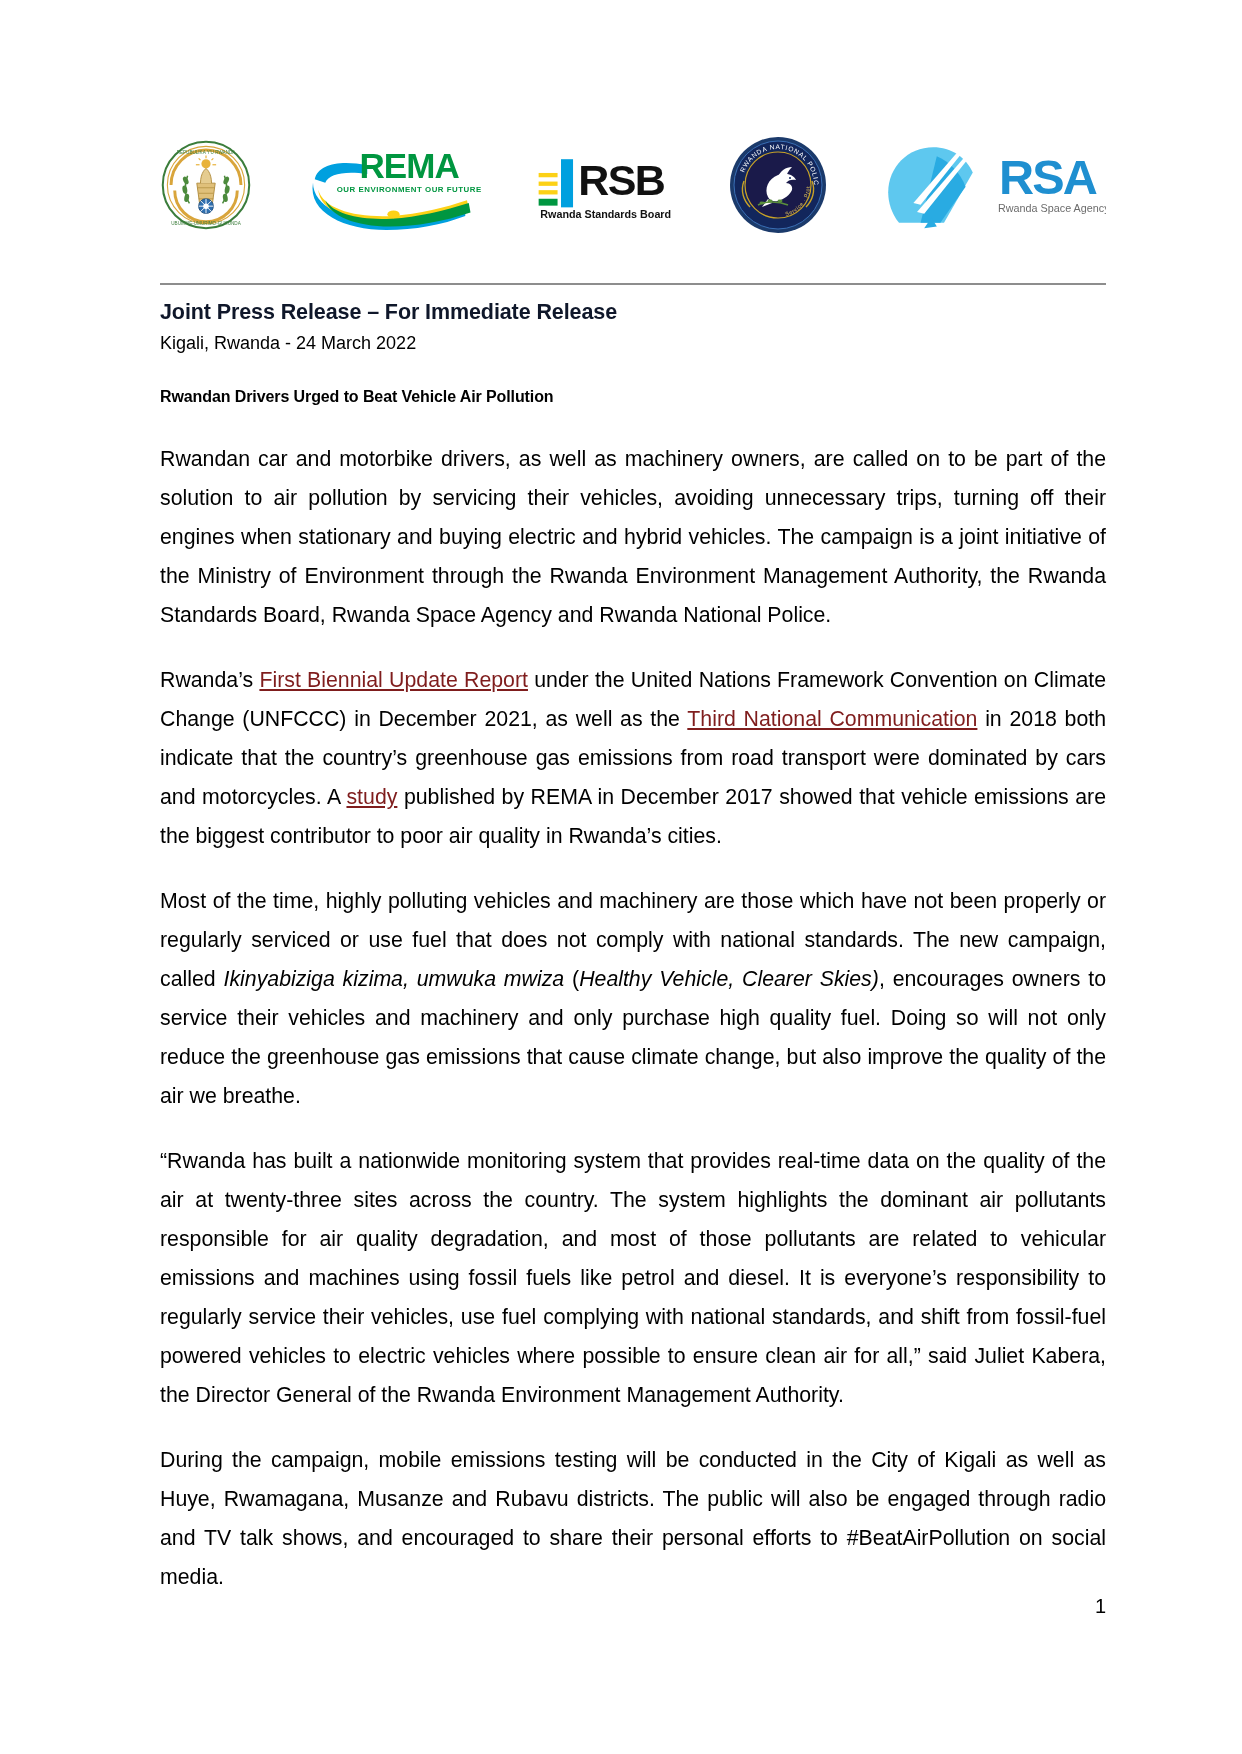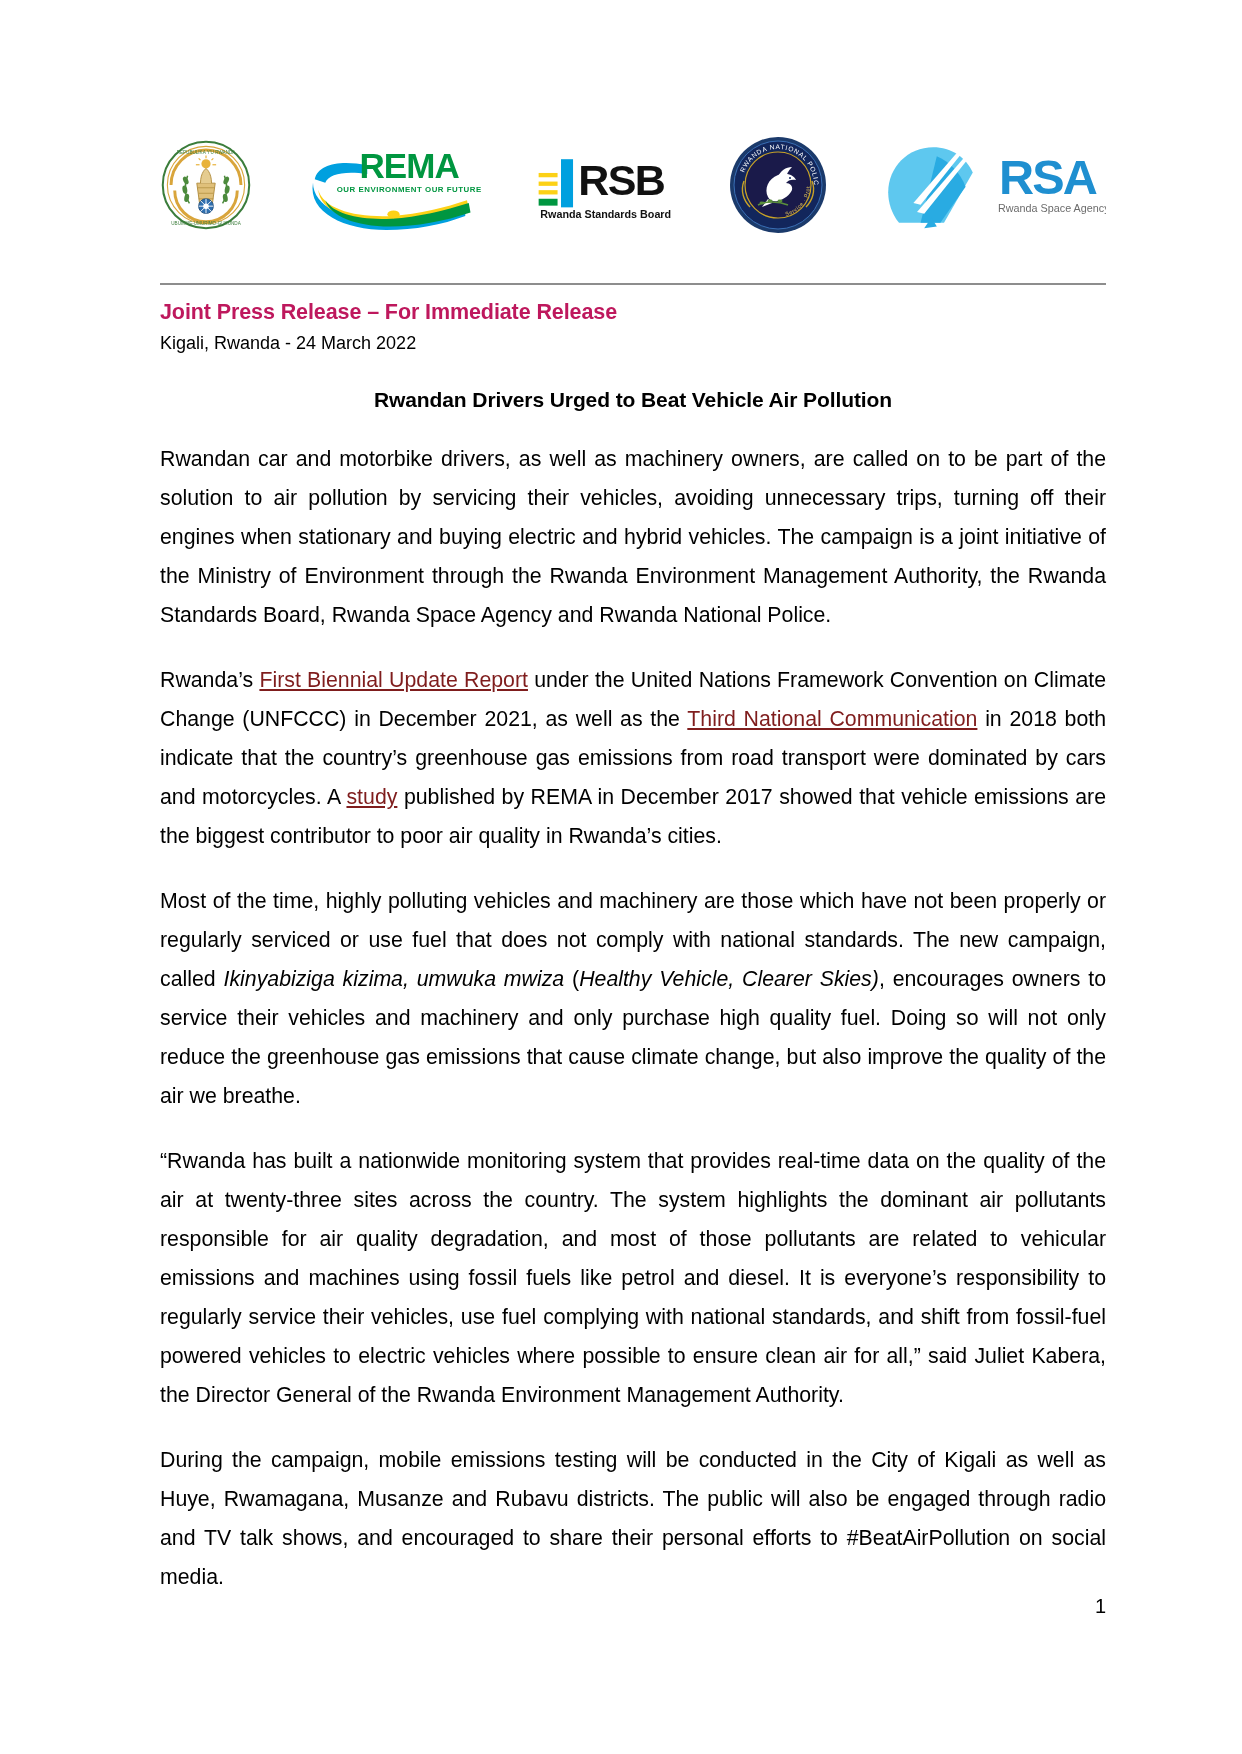--- a/index.html
+++ b/index.html
@@ -72,38 +72,38 @@
 
   
   .releaseline {
     position: absolute;
     left: 148px;
     top: 300px;
     width: 946px;
     font-size: 21.5px;
     font-weight: bold;
     letter-spacing: -0.1px;
-    color: #be185d;
+    color: #0f172a;
   }
   .dateline {
     position: absolute;
     left: 148px;
     top: 333px;
     width: 946px;
     font-size: 18px;
     font-weight: normal;
     color: #000;
   }
   .headline {
     position: absolute;
     left: 148px;
     top: 388px;
     width: 946px;
-    text-align: center;
-    font-size: 21px;
+    text-align: left;
+    font-size: 16px;
     font-weight: bold;
     letter-spacing: -0.1px;
     color: #000;
   }
 
   .body {
     position: absolute;
     left: 148px;
     top: 440px;
     width: 946px;

